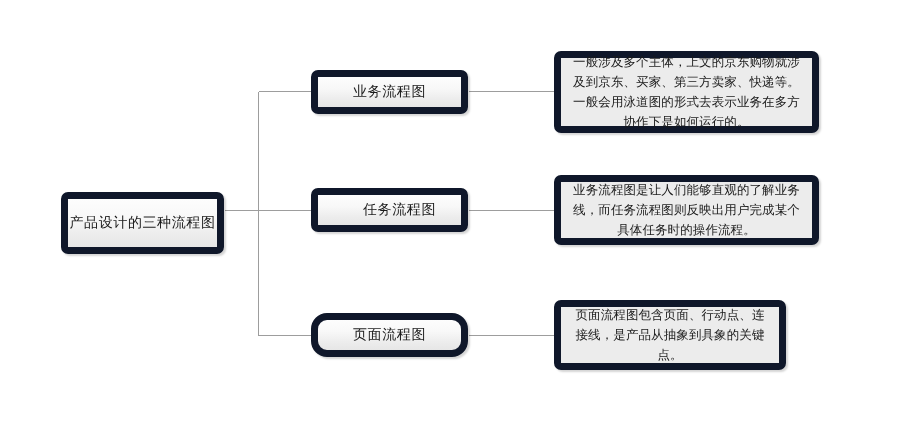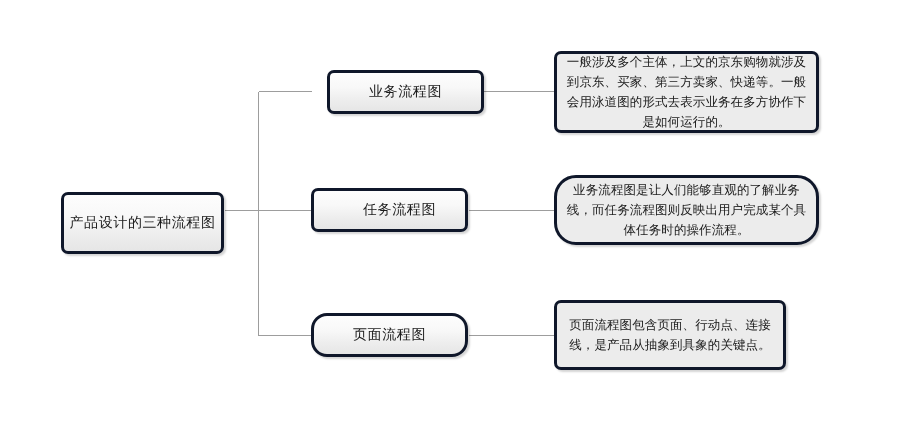--- a/index.html
+++ b/index.html
@@ -24,21 +24,21 @@
     left: 0;
     top: 0;
     width: 900px;
     height: 426px;
   }
 
   
   .node {
     position: absolute;
     box-sizing: border-box;
-    border: 3px solid #0f172a;
+    border: 7px solid #0f172a;
     border-radius: 7px;
     box-shadow: 2px 2px 2px rgba(0,0,0,0.17);
     display: flex;
     align-items: center;
     justify-content: center;
     color: #1a1a1a;
     text-align: center;
   }
 
   
@@ -58,26 +58,26 @@
   }
 
   .node-label {
     display: block;
     width: 100%;
   }
 
   
   #root-node      { left: 61px;  top: 192px; width: 163px; height: 62px; }
 
-  #branch-node-0  { left: 311px; top: 70px;  width: 157px; height: 44px; margin-left: 16px; }
+  #branch-node-0  { left: 311px; top: 70px;  width: 157px; height: 44px; }
   #branch-node-1  { left: 311px; top: 188px; width: 157px; height: 44px; padding-left: 20px; }
   #branch-node-2  { left: 311px; top: 313px; width: 157px; height: 44px; border-radius: 16px; }
 
   #detail-node-0  { left: 554px; top: 51px;  width: 265px; height: 82px; }
-  #detail-node-1  { left: 554px; top: 175px; width: 265px; height: 70px; border-radius: 22px; }
+  #detail-node-1  { left: 554px; top: 175px; width: 265px; height: 70px; }
   #detail-node-2  { left: 554px; top: 300px; width: 232px; height: 70px; }
 </style>
 </head>
 <body>
 
 <div id="canvas">
 
   <svg id="connectors" viewBox="0 0 900 426" width="900" height="426" xmlns="http://www.w3.org/2000/svg">
     <g stroke="#9d9d9d" stroke-width="1.2" fill="none" shape-rendering="crispEdges">
 

